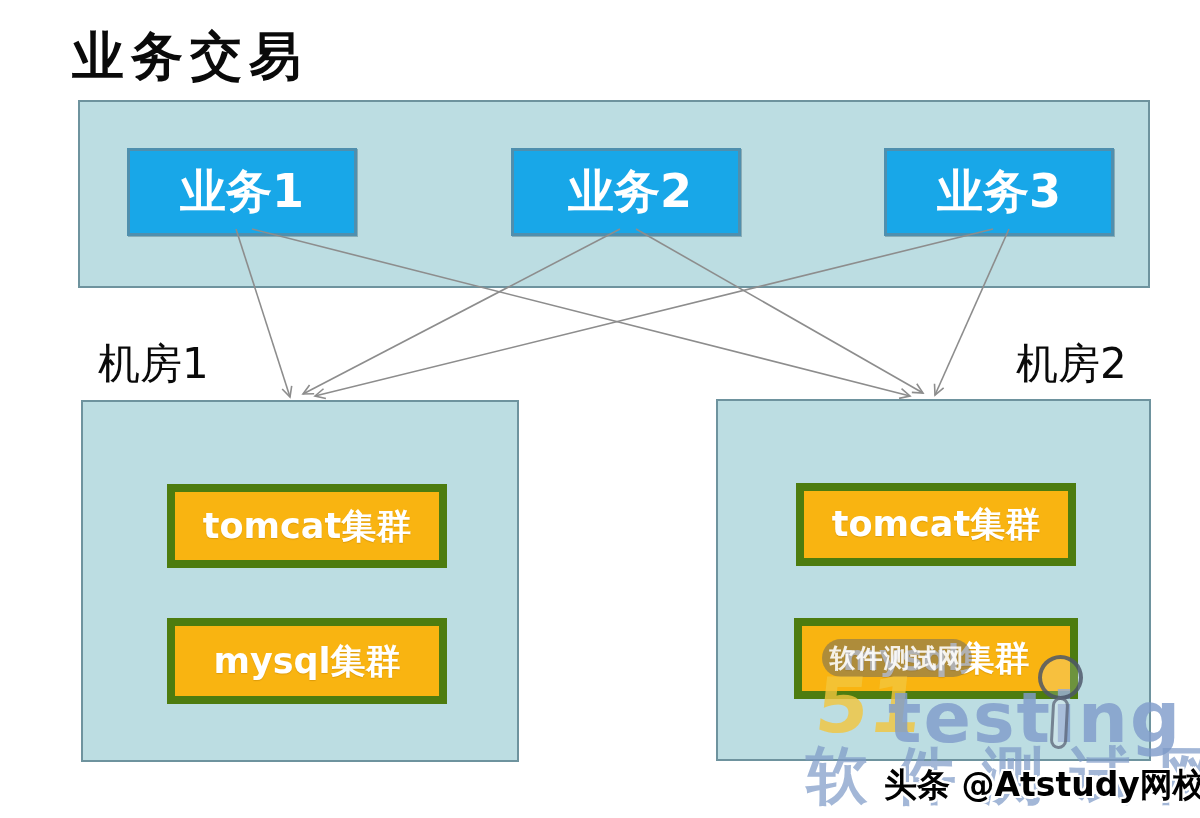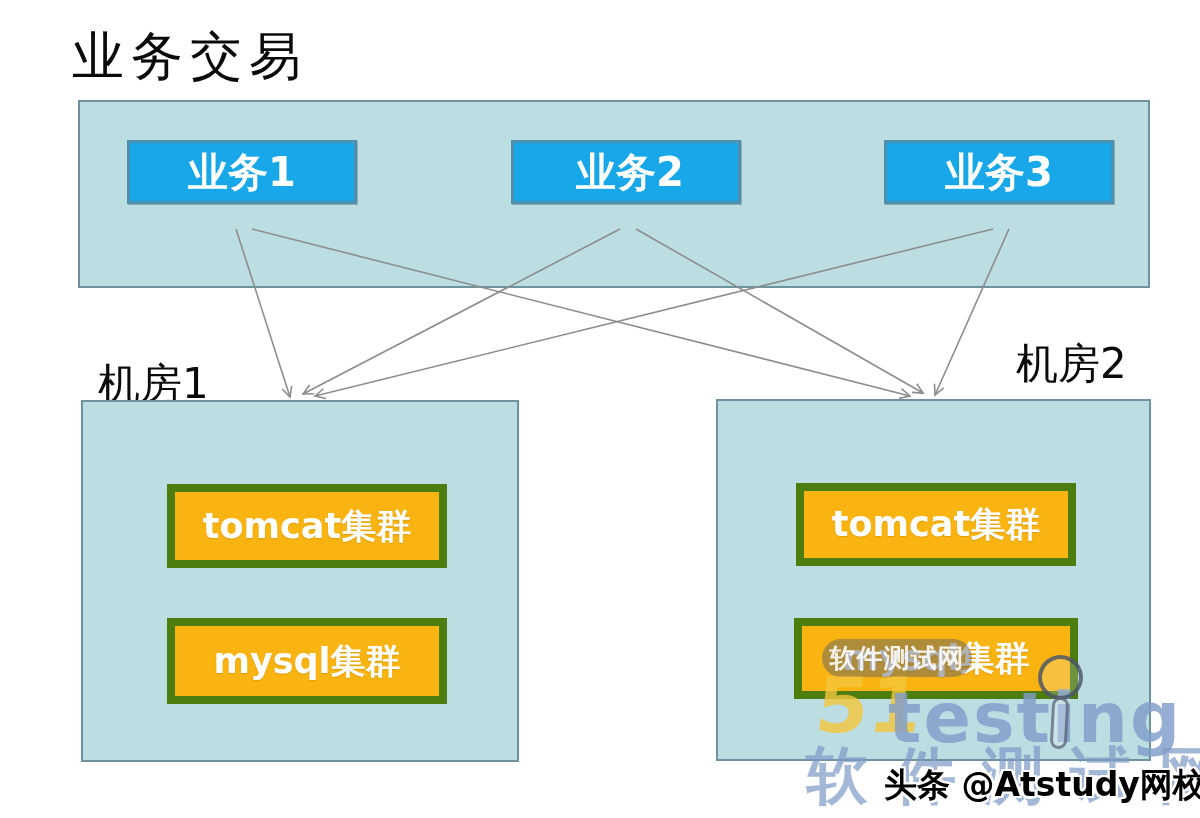--- a/index.html
+++ b/index.html
@@ -3,45 +3,45 @@
 <meta charset="utf-8">
 <style>
   * { margin:0; padding:0; box-sizing:border-box; }
   html,body { width:1200px; height:818px; }
   body { font-family:"DejaVu Sans","Liberation Sans",sans-serif; background:#fff; }
   #page { position:relative; width:1200px; height:818px; background:#fff; overflow:hidden; }
 
   .diagram-title {
     position:absolute; left:72px; top:22px;
     font-family:"DejaVu Serif","Liberation Serif",serif;
-    font-size:52px; font-weight:400; color:#0a0a0a; letter-spacing:7px;
+    font-size:52px; font-weight:700; color:#0a0a0a; letter-spacing:7px;
   }
 
   .layer-container {
     position:absolute; background:#bcdde2; border:2px solid #6e939e;
   }
   #business-layer { left:78px; top:100px; width:1072px; height:188px; }
   #room1-container { left:81px;  top:400px; width:438px; height:362px; }
   #room2-container { left:716px; top:399px; width:435px; height:362px; }
 
   .service-box {
-    position:absolute; width:230px; height:64px; top:140px;
+    position:absolute; width:230px; height:88px; top:148px;
     background:#18a7e8; border:3px solid #4f8fae;
     display:flex; align-items:center; justify-content:center;
-    color:#fff; font-size:40px; font-weight:700;
+    color:#fff; font-size:46px; font-weight:700;
     box-shadow:1px 1px 0 rgba(40,80,100,.35);
   }
   #service-box-1 { left:127px; }
   #service-box-2 { left:511px;padding-left:8px; }
   #service-box-3 { left:884px;text-align:right; }
 
   .room-label {
     position:absolute; top:336px; font-size:42px; font-weight:500; color:#0a0a0a;
   }
-  #room1-label { left:98px;margin-top:20px; }
+  #room1-label { left:98px; }
   #room2-label { left:1016px; }
 
   .cluster-box {
     position:absolute; background:#f9b411; border:8px solid #4d7c0f;
     display:flex; align-items:center; justify-content:center;
     color:#fff; font-size:35px; font-weight:700;
     text-shadow:0 1px 1px rgba(180,120,0,.4);
   }
   #room1-tomcat { left:167px; top:484px; width:280px; height:84px; }
   #room1-mysql  { left:167px; top:618px; width:280px; height:86px; }

